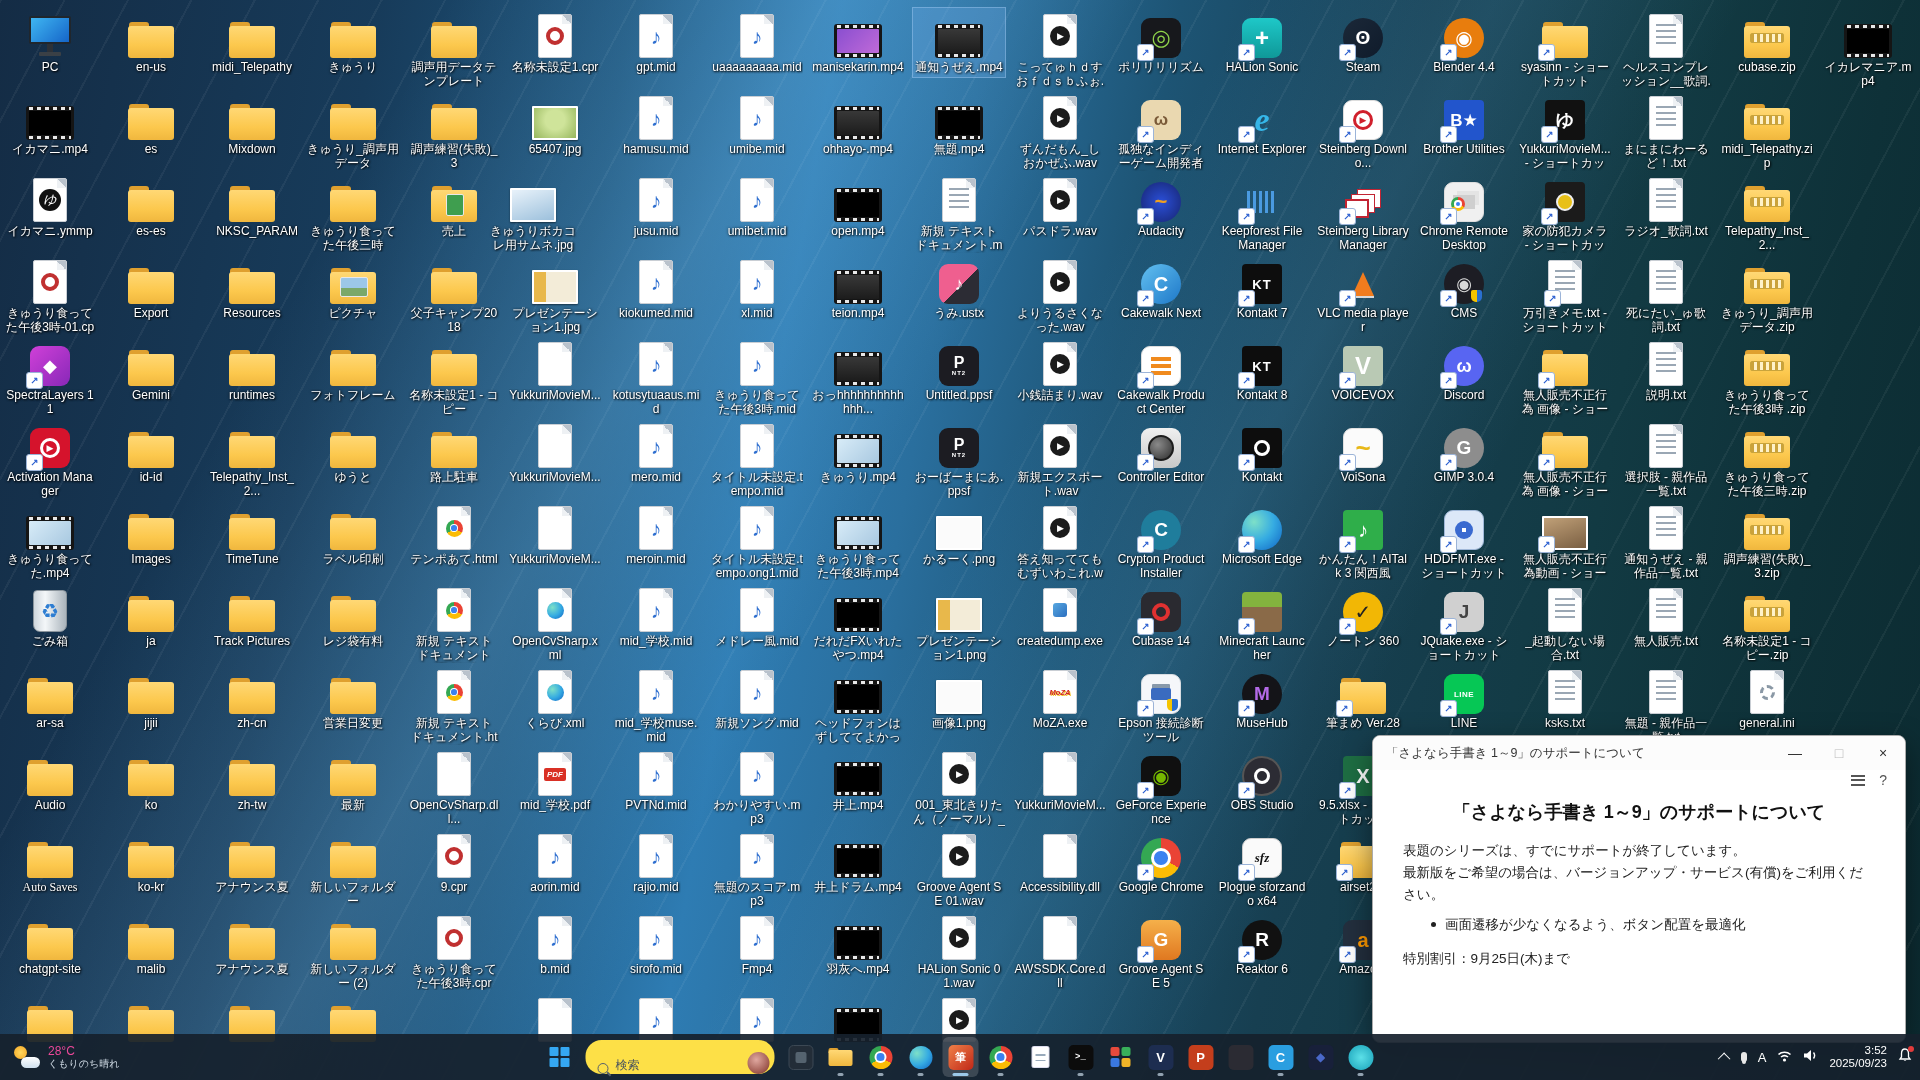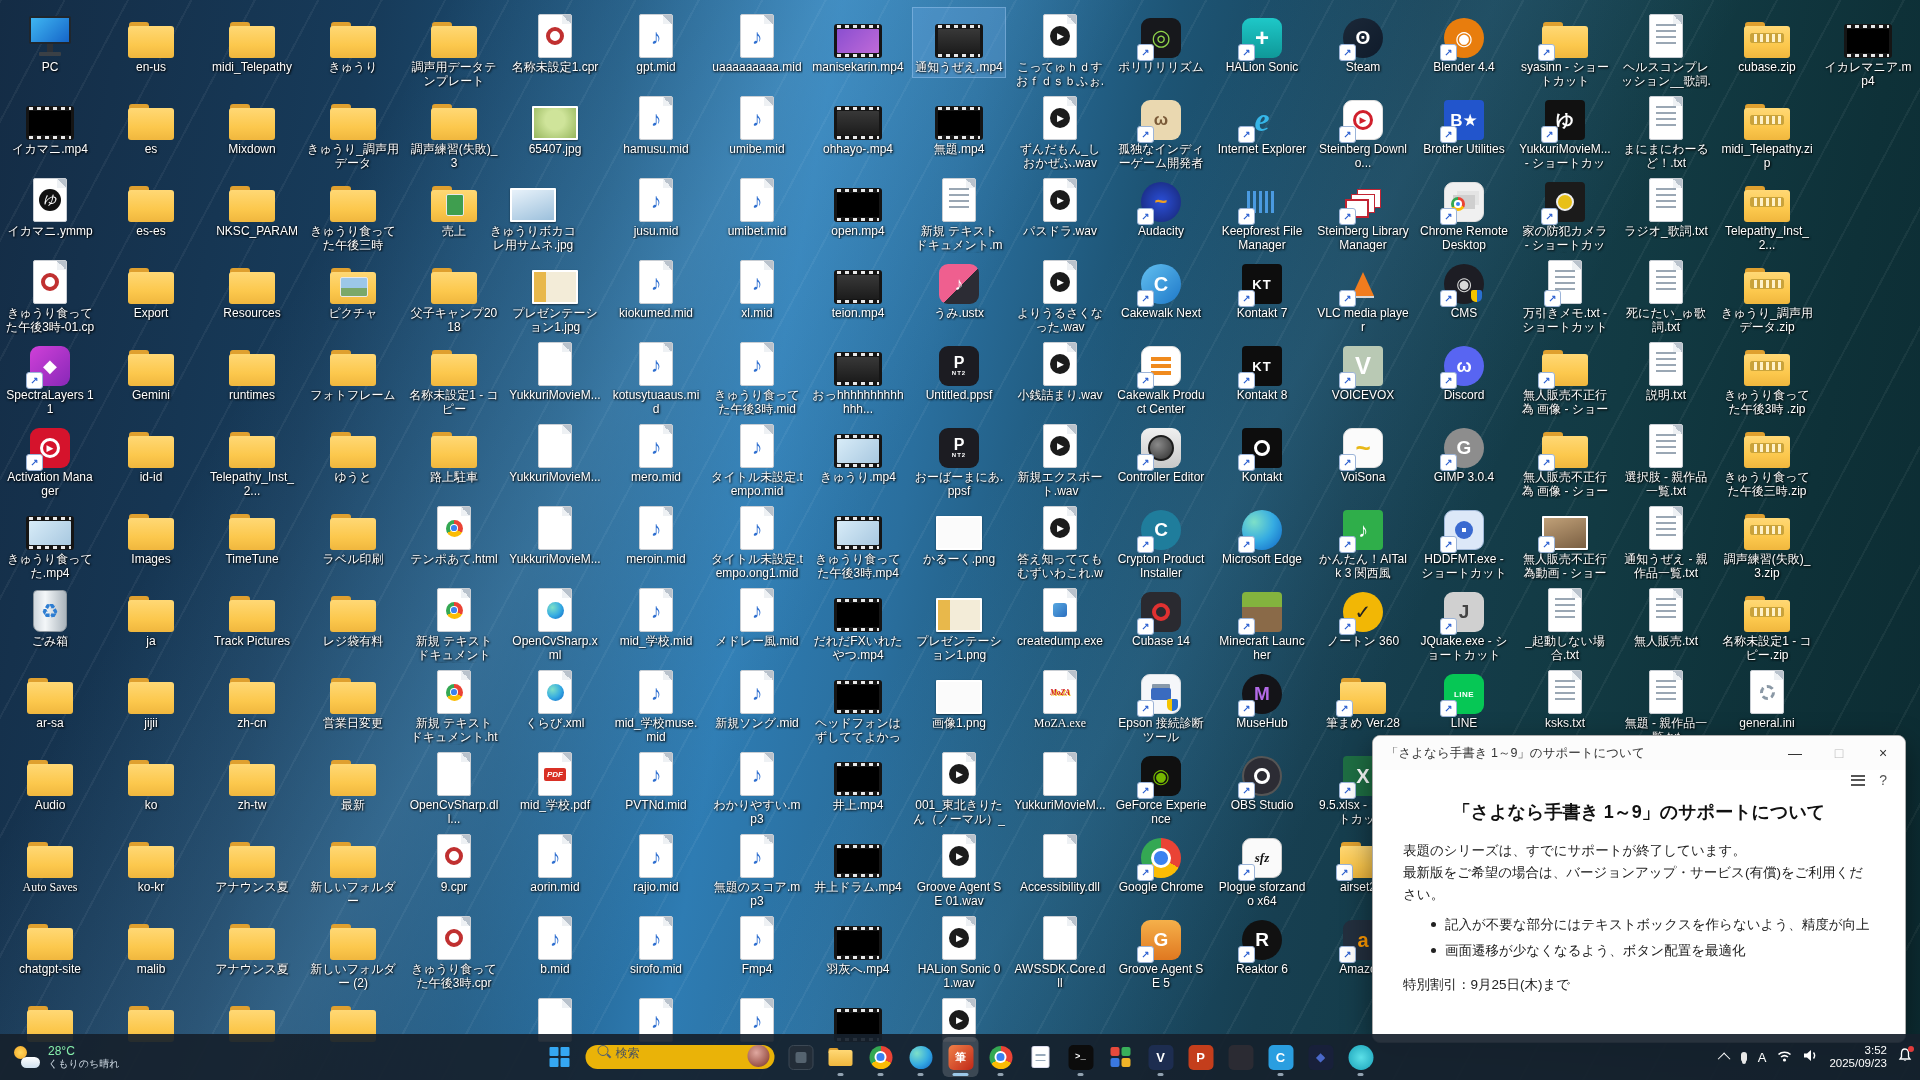--- a/index.html
+++ b/index.html
@@ -110,31 +110,31 @@
   .dlist{margin:6px 0 0 0;padding:0 0 0 28px;font-size:13.5px;color:#222;line-height:26px;}
   .dlist li{list-style:none;position:relative;padding-left:14px;}
   .dlist li::before{content:"";position:absolute;left:0;top:10px;width:5px;height:5px;border-radius:50%;background:#222;}
   .ddeadline{font-size:13.5px;color:#222;margin:12px 0 0 0;}
   
   .taskbar{position:absolute;left:0;right:0;bottom:0;height:46px;background:rgba(22,33,44,.92);z-index:50;}
   .weather{position:absolute;left:4px;top:0;bottom:0;display:flex;align-items:center;gap:8px;padding:0 10px;border-radius:6px;}
   .wicon{position:relative;width:26px;height:24px;}
   .wsun{position:absolute;left:0;top:1px;width:13px;height:13px;border-radius:50%;background:radial-gradient(#ffd75e,#f5a623);}
   .wcloud{position:absolute;right:0;bottom:1px;width:19px;height:11px;border-radius:6px;background:linear-gradient(#ffffff,#cfe0ee);}
-  .wtemp{font-size:12px;color:#86efac;line-height:14px;}
+  .wtemp{font-size:12px;color:#ec4899;line-height:14px;}
   .wcond{font-size:10px;color:#cfdae4;line-height:12px;}
   .centerbar{position:absolute;left:50%;top:0;bottom:0;transform:translateX(-50%);display:flex;align-items:center;gap:4px;}
   .titem{min-width:36px;height:40px;display:flex;flex-direction:column;align-items:center;justify-content:center;
       position:relative;border-radius:6px;}
   .titem.active{background:rgba(255,255,255,.16);}
   .runbar{position:absolute;bottom:1px;left:50%;transform:translateX(-50%);width:6px;height:3px;border-radius:2px;background:#92a2b0;}
   .titem.active .runbar{width:16px;background:#9cc8e8;}
   .winlogo{width:20px;height:20px;display:grid;grid-template-columns:1fr 1fr;grid-template-rows:1fr 1fr;gap:2px;}
   .winlogo i{background:#35a7f2;border-radius:1px;}
-  .search{height:24px;background:#eab308;border-radius:16px;display:flex;align-items:flex-start;padding:0 5px 0 12px;
+  .search{height:34px;background:#fde047;border-radius:16px;display:flex;align-items:flex-end;padding:0 5px 0 12px;
       gap:7px;width:172px;margin:0 4px;}
   .magc{width:9px;height:9px;border:1.6px solid #56616c;border-radius:50%;position:relative;display:inline-block;}
   .magc::after{content:"";position:absolute;width:5px;height:1.6px;background:#56616c;transform:rotate(45deg);right:-4px;bottom:-2px;}
   .stext{font-size:12px;color:#4a545e;}
   .simg{width:22px;height:22px;border-radius:50%;margin-left:auto;
       background:radial-gradient(circle at 40% 35%,#e0a8a0,#a05a50 65%,#63302a);}
   .tq{width:25px;height:25px;border-radius:5px;display:inline-flex;align-items:center;justify-content:center;
       font-weight:bold;box-sizing:border-box;}
   .minifold{position:relative;width:24px;height:18px;display:inline-block;}
   .minifold::before{content:"";position:absolute;left:0;top:0;width:10px;height:5px;background:#dfa02f;border-radius:2px 2px 0 0;}
@@ -1409,21 +1409,21 @@
     <div class="dicon" style="left: 1014px; top: 582px;">
       <div class="ic">
         <span class="gl">
           <span class="page">
             <i class="exek"></i>
           </span>
         </span>
       </div>
       <div class="lbl">createdump.exe</div>
     </div>
-    <div class="dicon" style="left: 1014px; top: 664px; font-family: Liberation Serif, serif;">
+    <div class="dicon" style="left: 1014px; top: 664px;">
       <div class="ic">
         <span class="gl">
           <span class="page">
             <i class="mozak">MoZA</i>
           </span>
         </span>
       </div>
       <div class="lbl">MoZA.exe</div>
     </div>
     <div class="dicon" style="left: 1014px; top: 746px;">
@@ -2173,21 +2173,20 @@
   </div>
   <div class="dcontent">
     <div class="dtools">
       <span class="hamb"></span>
       <span class="dhelp">?</span>
     </div>
     <div class="dheading">「さよなら手書き 1～9」のサポートについて</div>
     <p class="dbody">表題のシリーズは、すでにサポートが終了しています。</p>
     <p class="dbody2">最新版をご希望の場合は、バージョンアップ・サービス(有償)をご利用ください。</p>
     <ul class="dlist" id="featlist">
-        <li>記入が不要な部分にはテキストボックスを作らないよう、精度が向上</li>
         <li>画面遷移が少なくなるよう、ボタン配置を最適化</li>
       </ul>
     <p class="ddeadline">特別割引：9月25日(木)まで</p>
   </div>
 </div>
 
 <div class="taskbar">
   <div class="weather">
     <span class="wicon">
         <i class="wsun"></i>

